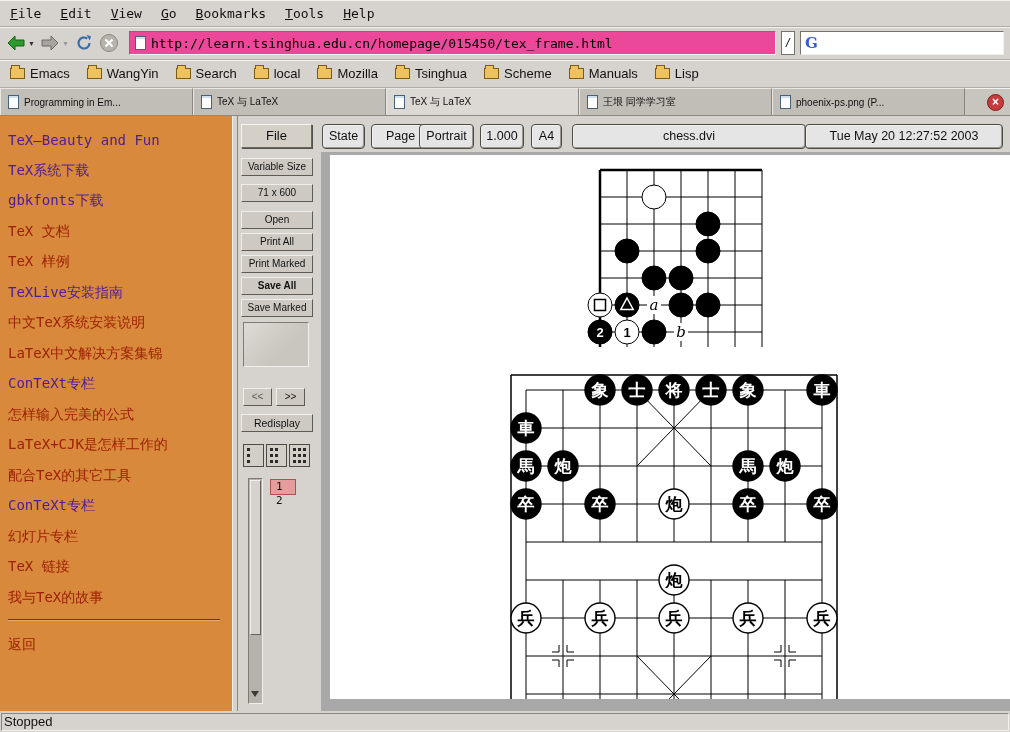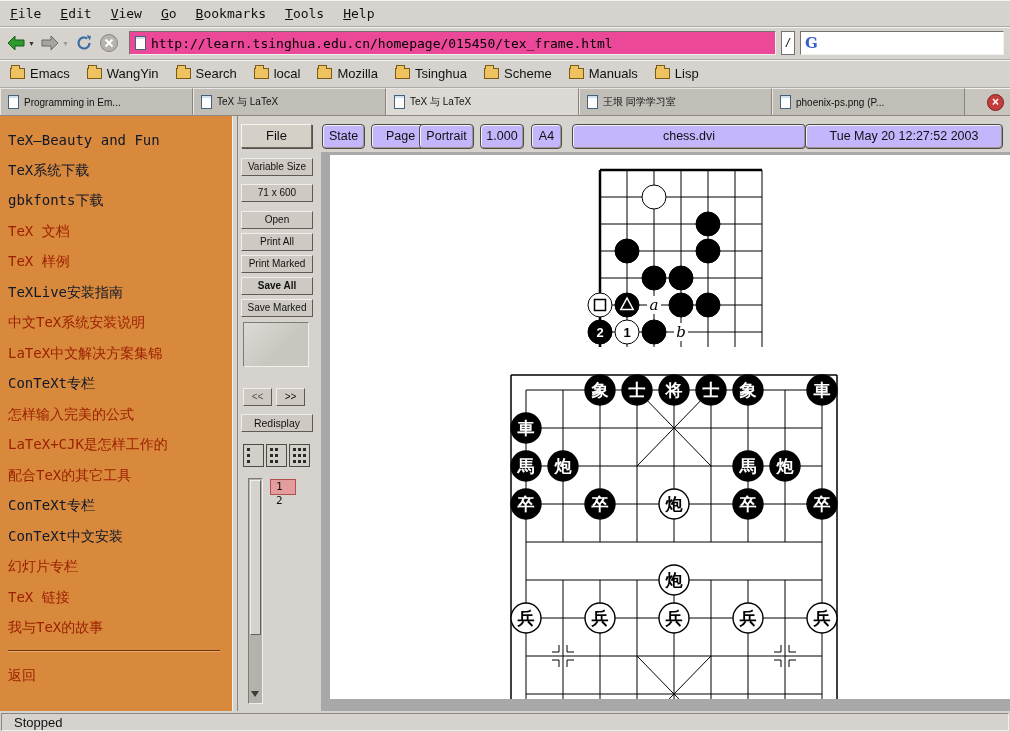--- a/index.html
+++ b/index.html
@@ -45,28 +45,28 @@
 #redisplay-btn{top:298px;font-size:10.5px}
 #layout-icons{position:absolute;left:5px;top:328px;width:74px;height:24px}
 .layout-icon{position:absolute;top:0;width:21px;height:23px;background:#d2cec8;border:1px solid #4e4a44;cursor:pointer}
 #page-scrollbar{position:absolute;left:10px;top:362px;width:15px;height:226px;background:#b5b1ab;border:1px solid;border-color:#7e7a74 #f0eeea #f0eeea #7e7a74;cursor:pointer}
 #sb-thumb{position:absolute;left:1px;top:1px;width:11px;height:155px;background:#d6d3ce;border:1px solid;border-color:#f2f0ec #64605a #64605a #f2f0ec}
 #sb-arrow{position:absolute;left:2px;bottom:2px;width:0;height:0;border:4px solid transparent;border-top:6px solid #3e3a34}
 #page-list{position:absolute;left:33px;top:364px;width:40px}
 .page-num{width:24px;height:14px;font:11px "DejaVu Sans Mono",monospace;padding-left:5px;line-height:14px;cursor:pointer}
 .page-num.current{outline:1px solid #b05050}
 #xdvi-topbar{position:absolute;left:321px;top:0;right:0;height:36px}
-.tbtn{position:absolute;top:8px;height:25px;background:#c4b5fd;border:1px solid #4e4a44;border-radius:4px;box-shadow:inset 1px 1px 0 #f3f1ed,inset -1px -1px 0 #9b978f;font-size:12.5px;text-align:center;line-height:23px;white-space:nowrap;overflow:hidden;cursor:pointer}
+.tbtn{position:absolute;top:8px;height:25px;background:#e5e5e5;border:1px solid #4e4a44;border-radius:4px;box-shadow:inset 1px 1px 0 #f3f1ed,inset -1px -1px 0 #9b978f;font-size:12.5px;text-align:center;line-height:23px;white-space:nowrap;overflow:hidden;cursor:pointer}
 #canvas{position:absolute;left:321px;top:36px;right:0;bottom:0;background:#a8a8a8}
 #page{position:absolute;left:9px;top:3px;width:680px;height:544px;background:#fff}
 #statusbar{position:absolute;top:711px;left:0;width:100%;height:21px;background:#d6d3ce}
-#statusfield{position:absolute;left:1px;right:1px;top:2px;bottom:1px;border:1px solid;border-color:#8a867f #f2f0ec #f2f0ec #8a867f;display:flex;align-items:center;padding-left:12px;font-size:13px}
+#statusfield{position:absolute;left:1px;right:1px;top:2px;bottom:1px;border:1px solid;border-color:#8a867f #f2f0ec #f2f0ec #8a867f;display:flex;padding-left:2px;font-size:13px}
 u{text-decoration:underline}
 </style>
-<style>.slink.blue{color:#0f172a}.slink.red{color:#9c2000}#sidebar{background:#d8893c}.page-num.current{background:#e49c9c}</style></head>
+<style>.slink.blue{color:#4c1d95}.slink.red{color:#9c2000}#sidebar{background:#d8893c}.page-num.current{background:#e49c9c}</style></head>
 <body>
 
 <div id="window">
 
   <div id="menubar" class="bar">
       <div class="menu-item"><u>F</u>ile</div>
       <div class="menu-item"><u>E</u>dit</div>
       <div class="menu-item"><u>V</u>iew</div>
       <div class="menu-item"><u>G</u>o</div>
       <div class="menu-item"><u>B</u>ookmarks</div>
@@ -182,21 +182,20 @@
           <div class="slink red">TeX 文档</div>
           <div class="slink red">TeX 样例</div>
           <div class="slink blue">TeXLive安装指南</div>
           <div class="slink red">中文TeX系统安装说明</div>
           <div class="slink red">LaTeX中文解决方案集锦</div>
           <div class="slink blue">ConTeXt专栏</div>
           <div class="slink red">怎样输入完美的公式</div>
           <div class="slink red">LaTeX+CJK是怎样工作的</div>
           <div class="slink red">配合TeX的其它工具</div>
           <div class="slink blue">ConTeXt专栏</div>
-          <div class="slink blue">ConTeXt中文安装</div>
           <div class="slink red">幻灯片专栏</div>
           <div class="slink red">TeX 链接</div>
           <div class="slink red">我与TeX的故事</div>
         </div>
       <hr id="sidehr">
       <div id="backlink" class="slink red">返回</div>
     </div>
     <div id="divider"></div>
 
     <div id="xdvi-panel">

